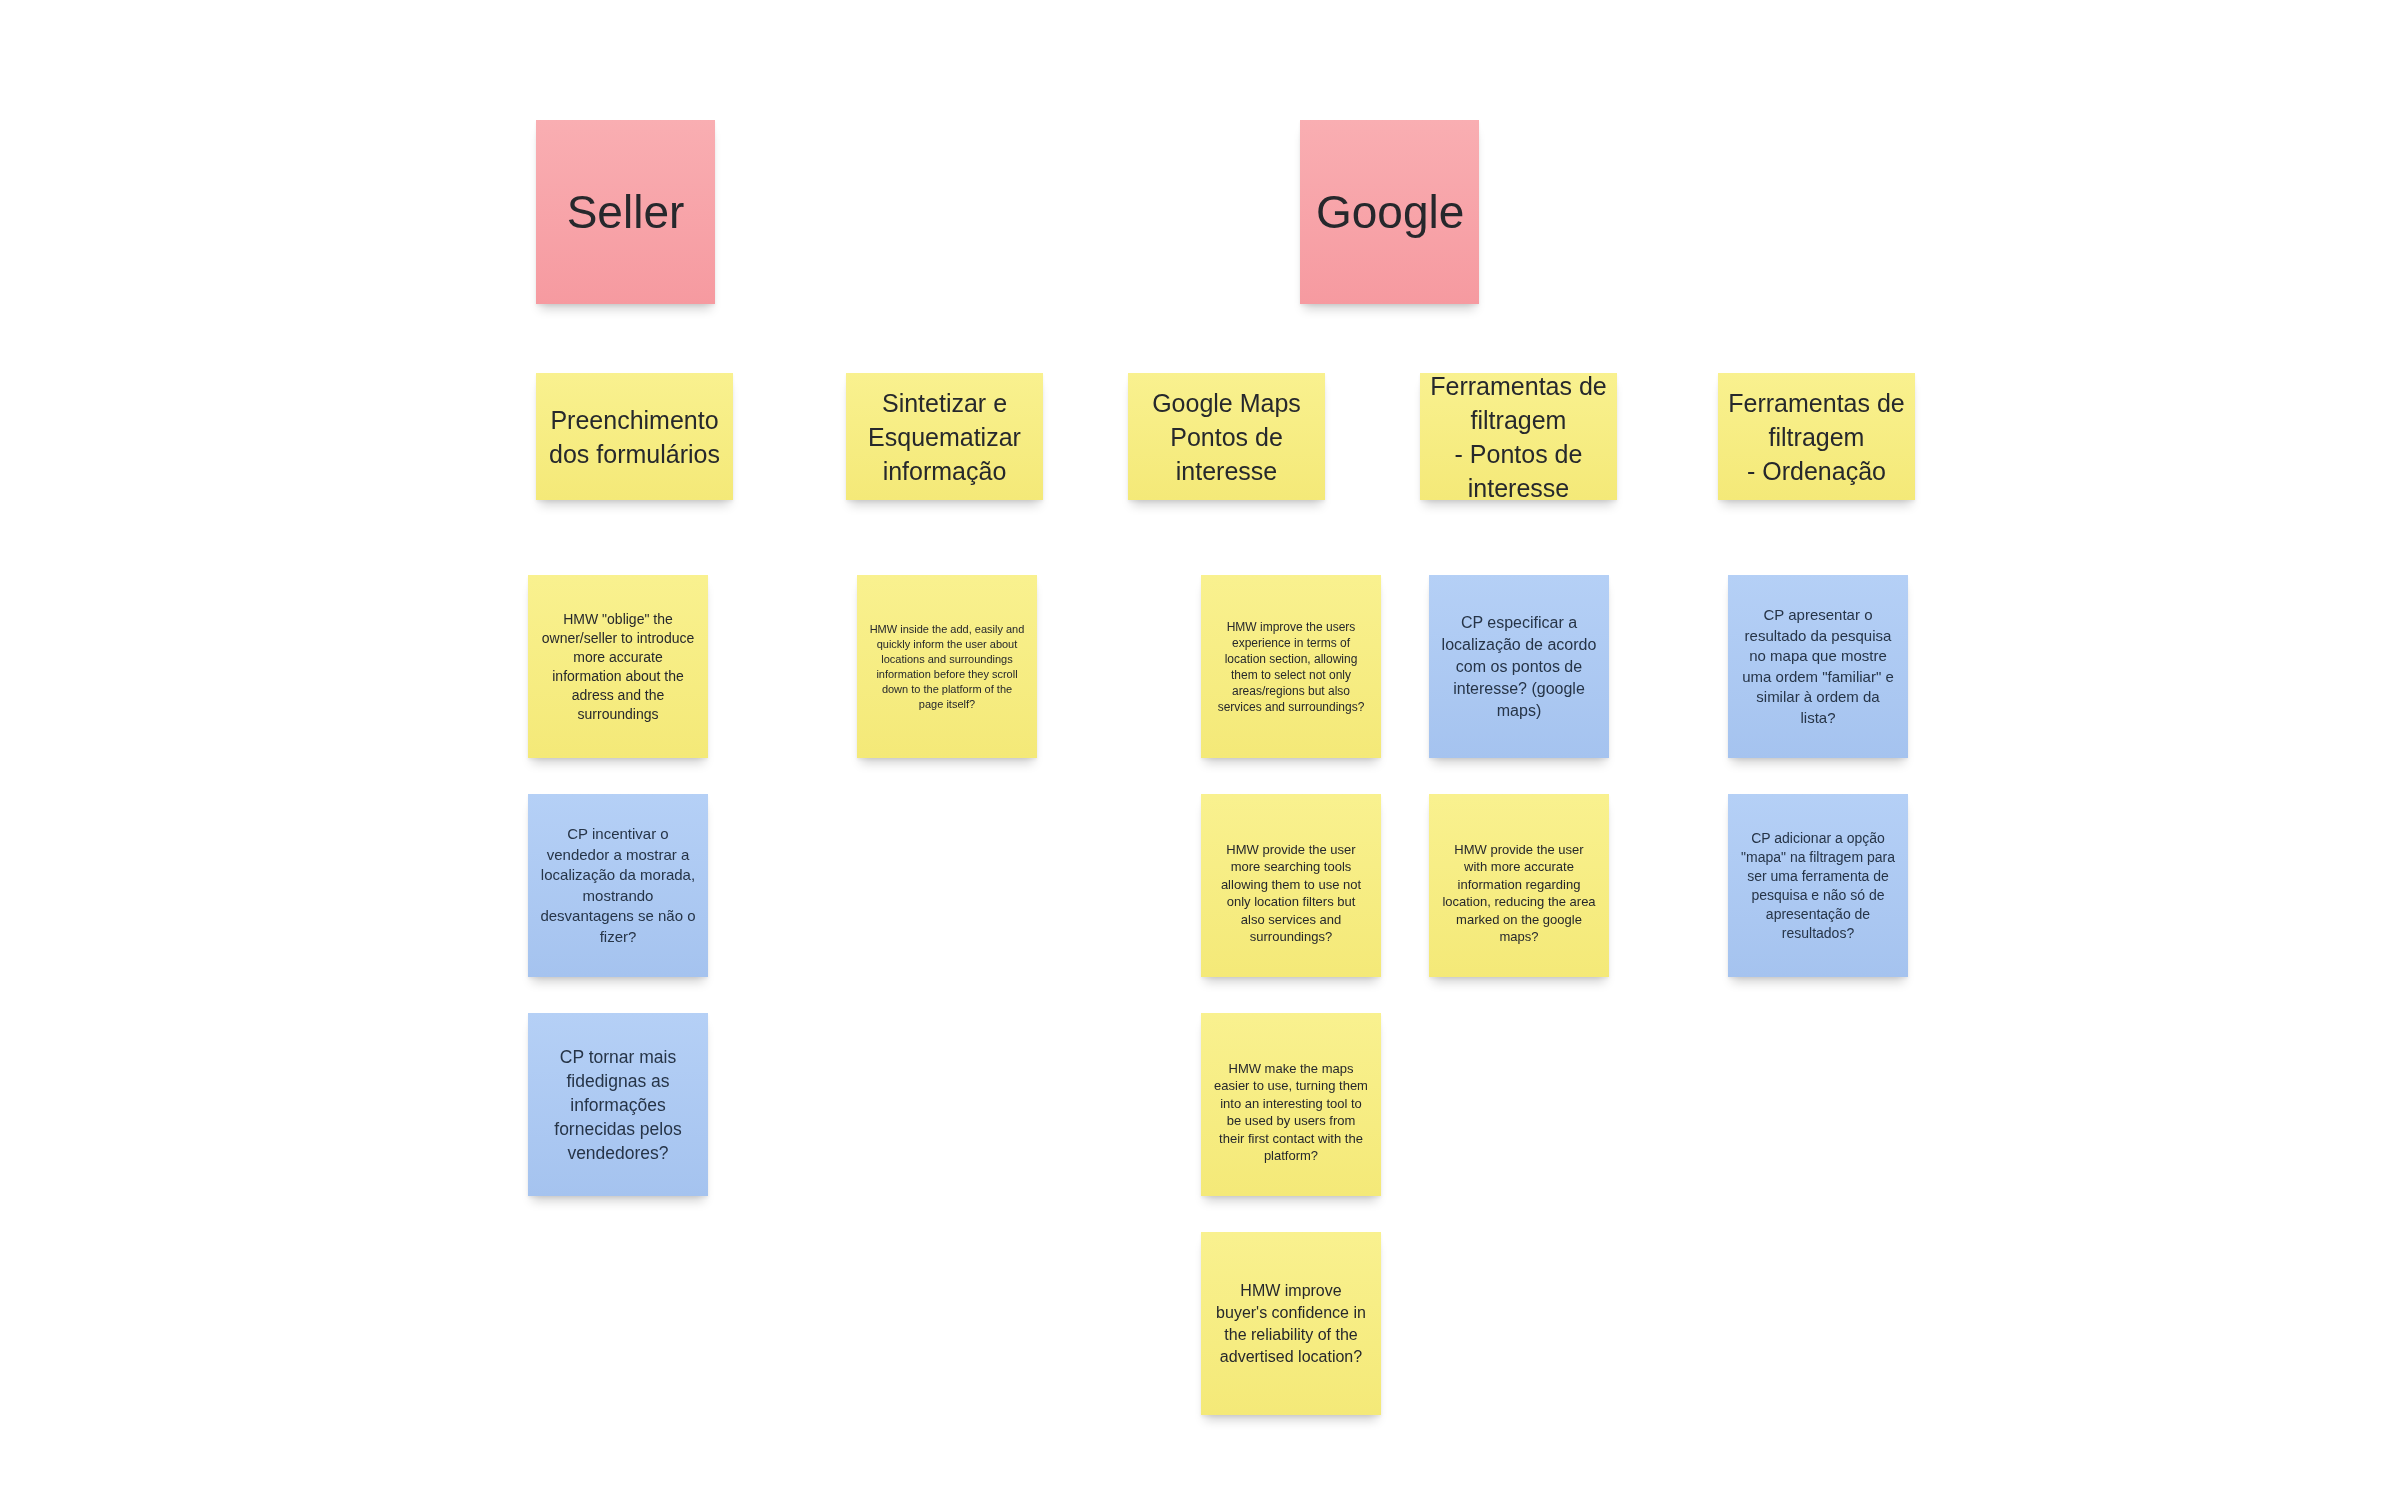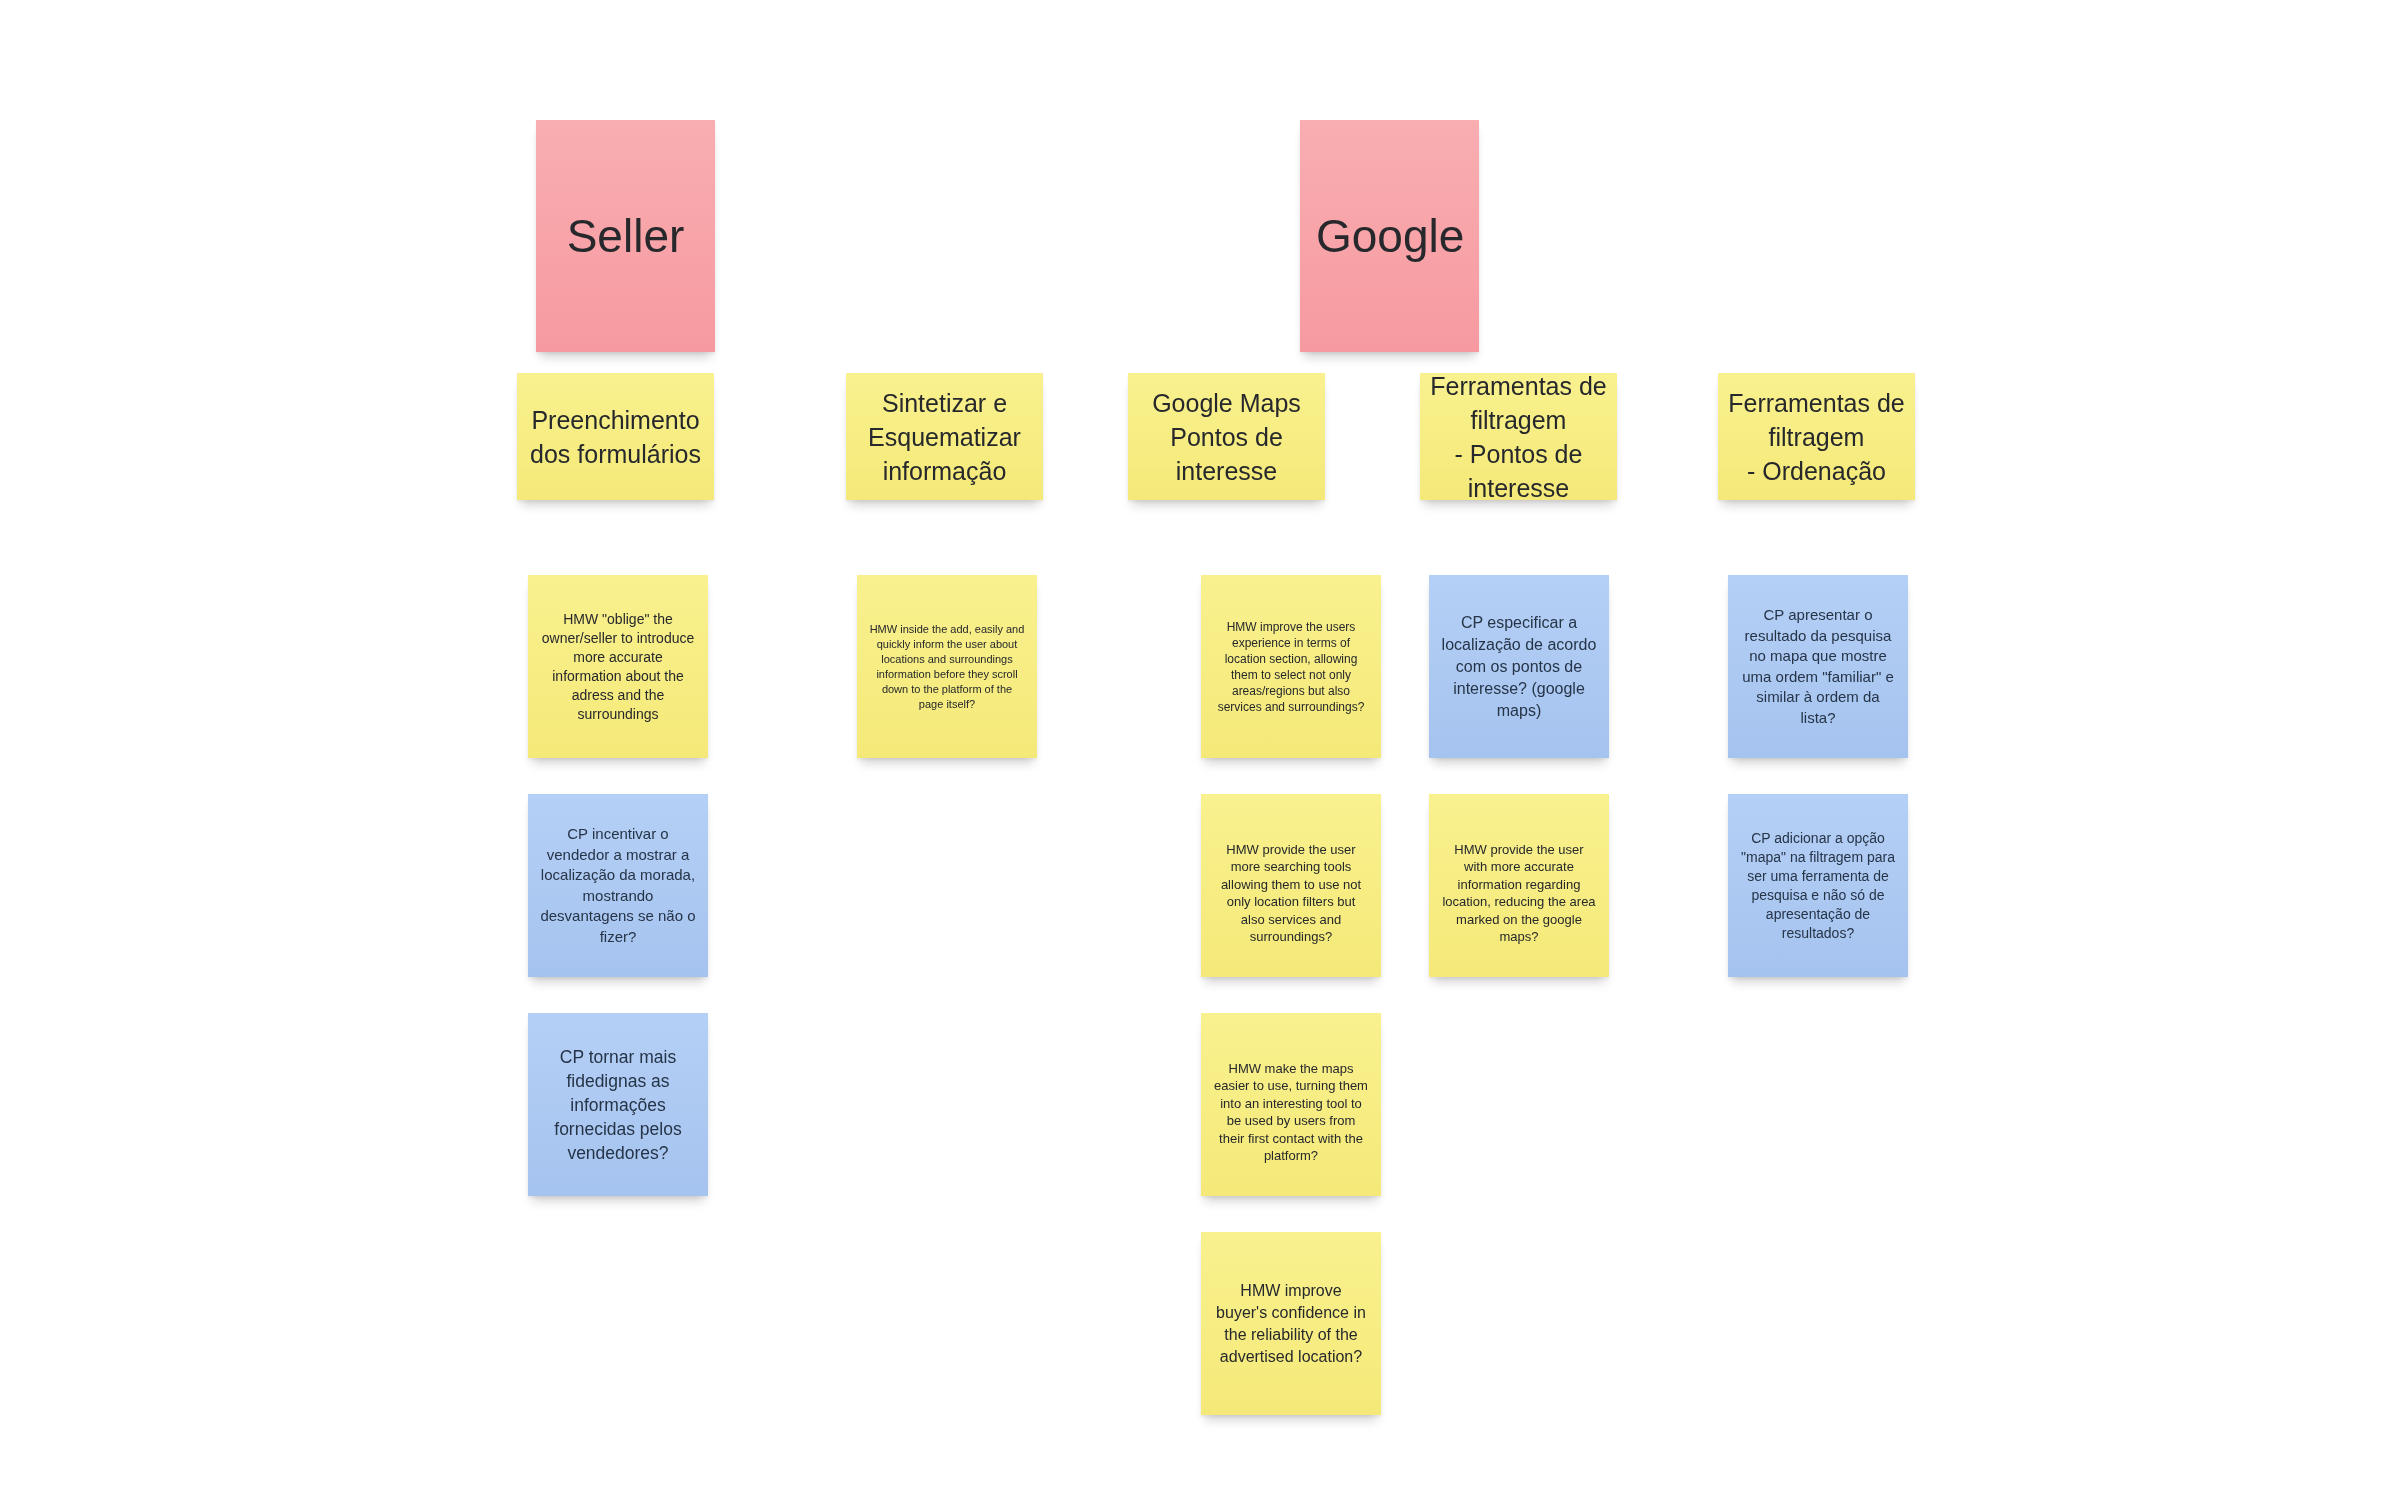--- a/index.html
+++ b/index.html
@@ -25,29 +25,29 @@
   
   .sticky[data-color="pink"]{background:linear-gradient(180deg,#f9aeb2 0%,#f69aa0 100%);}
   .sticky[data-color="yellow"]{background:linear-gradient(180deg,#f9f18f 0%,#f4e978 100%);}
   .sticky[data-color="blue"]{background:linear-gradient(180deg,#b5d0f6 0%,#a5c3ef 100%);}
 
   .sticky[data-color="yellow"] .sticky-text,
   .sticky[data-color="pink"] .sticky-text{color:#26282c;}
   .sticky[data-color="blue"] .sticky-text{color:#263447;}
 
   
-  .group{width:179px;height:232px;top:120px;padding:16px;}
+  .group{width:179px;height:184px;top:120px;padding:16px;}
   .group .sticky-text{font-size:46px;line-height:52px;color:#222;}
   .pos-seller{left:536px;}
   .pos-buyer{left:1300px;}
 
   
   .header{width:197px;height:127px;top:373px;padding:4px 8px;}
   .header .sticky-text{font-size:25px;line-height:34px;}
-  .pos-h1{left:517px;}
+  .pos-h1{left:536px;}
   .pos-h2{left:846px;}
   .pos-h3{left:1128px;}
   .pos-h4{left:1420px;}
   .pos-h5{left:1718px;}
 
   
   .note-col{position:absolute;top:575px;display:flex;flex-direction:column;gap:36px;width:180px;}
   .pos-col1{left:528px;}
   .pos-col2{left:857px;}
   .pos-col3{left:1201px;}

